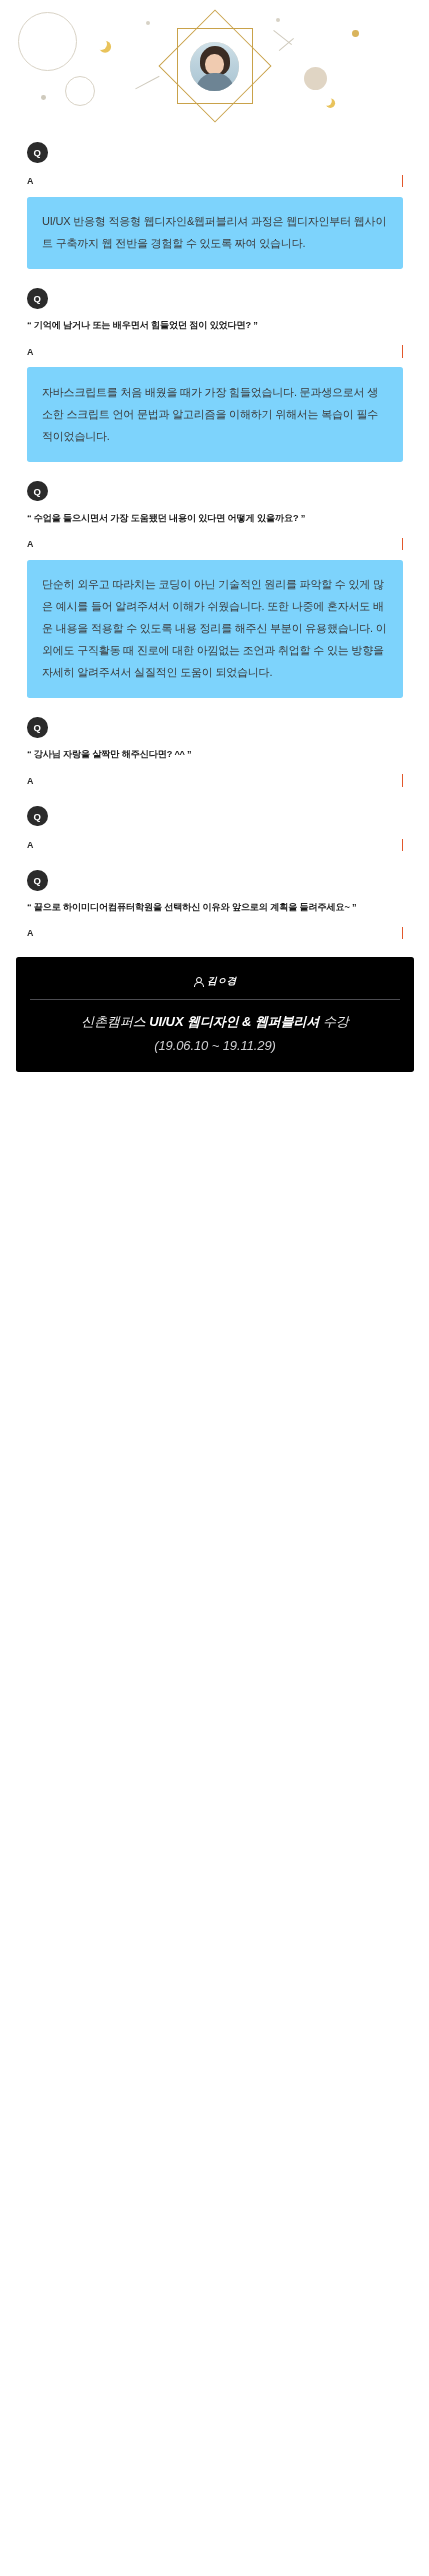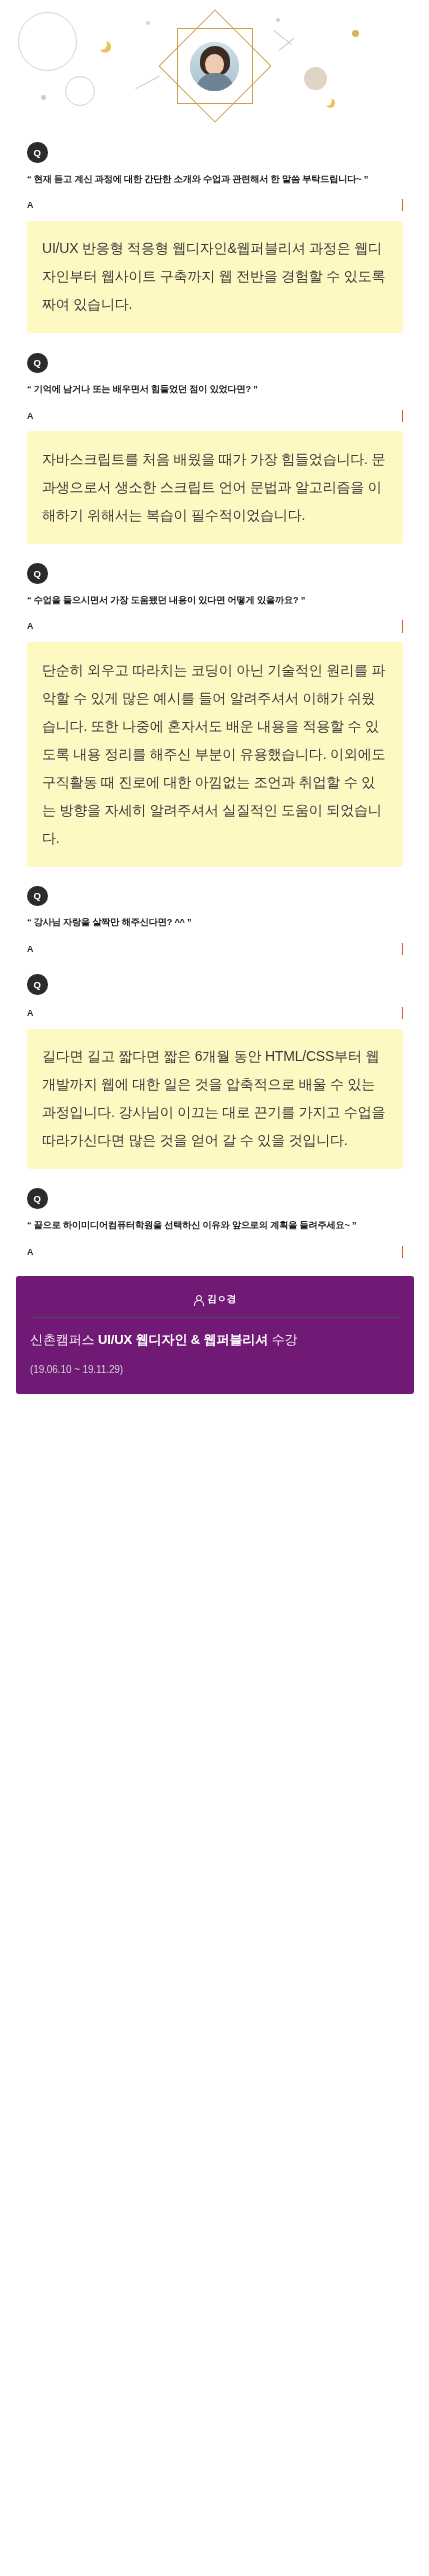--- a/index.html
+++ b/index.html
@@ -140,37 +140,38 @@
     color: #2b2b2b;
     letter-spacing: 0.3px;
   }
   .a-mark {
     width: 1.4px;
     height: 12.3px;
     background: #e2572b;
   }
   .a-body {
     margin-top: 9.5px;
-    background: #fef9c3;
+    background: #7dd3fc;
     border-radius: 2.7px;
     padding: 13.6px 15px 15px 15px;
-    font-size: 14px;
+    font-size: 11px;
     line-height: 2.0;
     color: #3a3a3a;
     letter-spacing: -0.2px;
   }
 
   
   .footer {
     margin: 17.7px 16.4px 20.5px 16.4px;
-    background: #701a75;
+    background: #000000;
     border-radius: 2.7px;
     padding: 17.7px 13.6px 19px 13.6px;
-    text-align: left;
+    text-align: center;
     color: #ffffff;
+    font-style: italic;
   }
   .footer-name {
     display: flex;
     align-items: center;
     justify-content: center;
     gap: 4.8px;
     font-size: 9.5px;
     font-weight: bold;
     letter-spacing: 0.3px;
   }
@@ -206,22 +207,22 @@
     font-size: 13px;
     line-height: 1.7;
     letter-spacing: -0.1px;
     color: #f2f2f2;
   }
   .footer-course .hl {
     font-weight: bold;
     color: #ffffff;
   }
   .footer-period {
-    margin-top: 13px;
-    font-size: 10px;
+    margin-top: 5px;
+    font-size: 13px;
     color: #cfcfd2;
     letter-spacing: -0.1px;
   }
 </style>
 </head>
 <body>
 
 <div class="page">
 
   <div class="hero">
@@ -248,21 +249,20 @@
       <div class="photo-hair"></div>
       <div class="photo-face"></div>
       <div class="photo-body"></div>
     </div>
   </div>
 
   <section class="qa-block">
     <div class="q-row">
       <div class="badge">Q</div>
     </div>
-    <div class="q-text">“ 현재 듣고 계신 과정에 대한 간단한 소개와 수업과 관련해서 한 말씀 부탁드립니다~ ”</div>
     <div class="a-head">
       <div class="a-letter">A</div>
       <div class="a-mark"></div>
     </div>
     <div class="a-body">UI/UX 반응형 적응형 웹디자인&amp;웹퍼블리셔 과정은 웹디자인부터 웹사이트 구축까지 웹 전반을 경험할 수 있도록 짜여 있습니다.</div>
   </section>
 
   <section class="qa-block">
     <div class="q-row">
       <div class="badge">Q</div>
@@ -299,21 +299,20 @@
   </section>
 
   <section class="qa-block">
     <div class="q-row">
       <div class="badge">Q</div>
     </div>
     <div class="a-head">
       <div class="a-letter">A</div>
       <div class="a-mark"></div>
     </div>
-    <div class="a-body">길다면 길고 짧다면 짧은 6개월 동안 HTML/CSS부터 웹 개발까지 웹에 대한 일은 것을 압축적으로 배울 수 있는 과정입니다. 강사님이 이끄는 대로 끈기를 가지고 수업을 따라가신다면 많은 것을 얻어 갈 수 있을 것입니다.</div>
   </section>
 
   <section class="qa-block">
     <div class="q-row">
       <div class="badge">Q</div>
     </div>
     <div class="q-text">“ 끝으로 하이미디어컴퓨터학원을 선택하신 이유와 앞으로의 계획을 들려주세요~ ”</div>
     <div class="a-head">
       <div class="a-letter">A</div>
       <div class="a-mark"></div>

